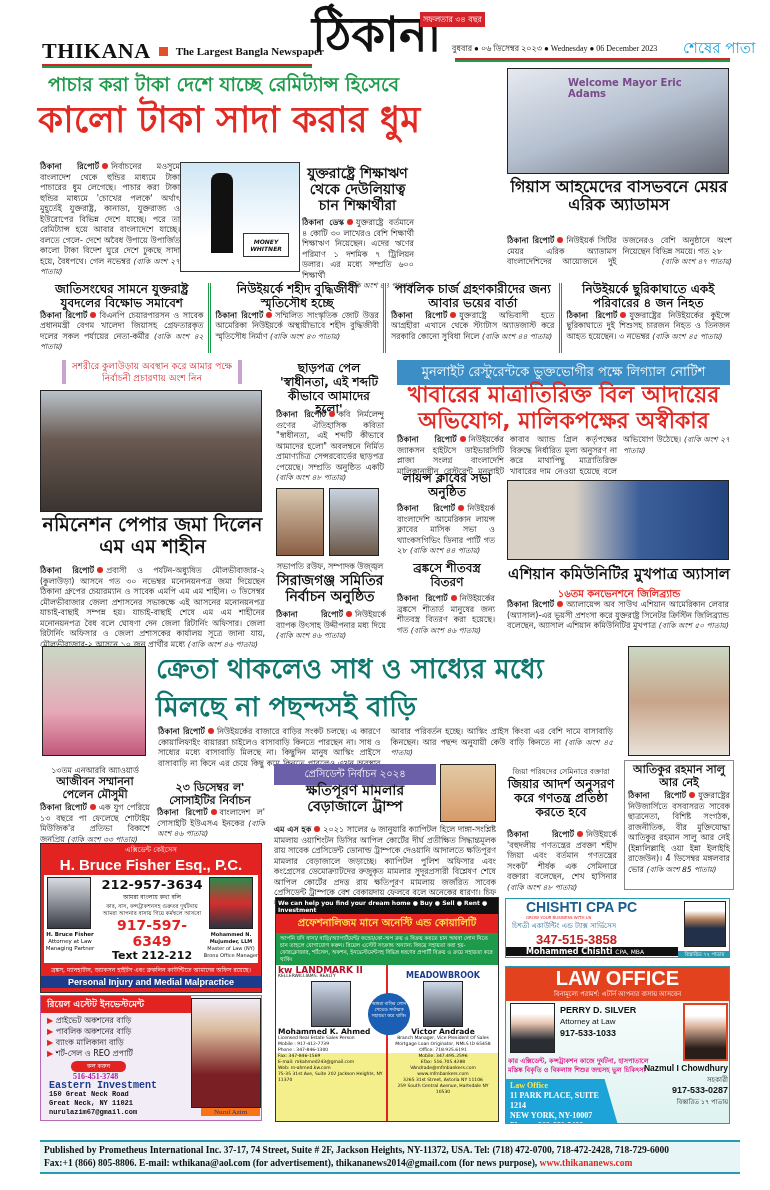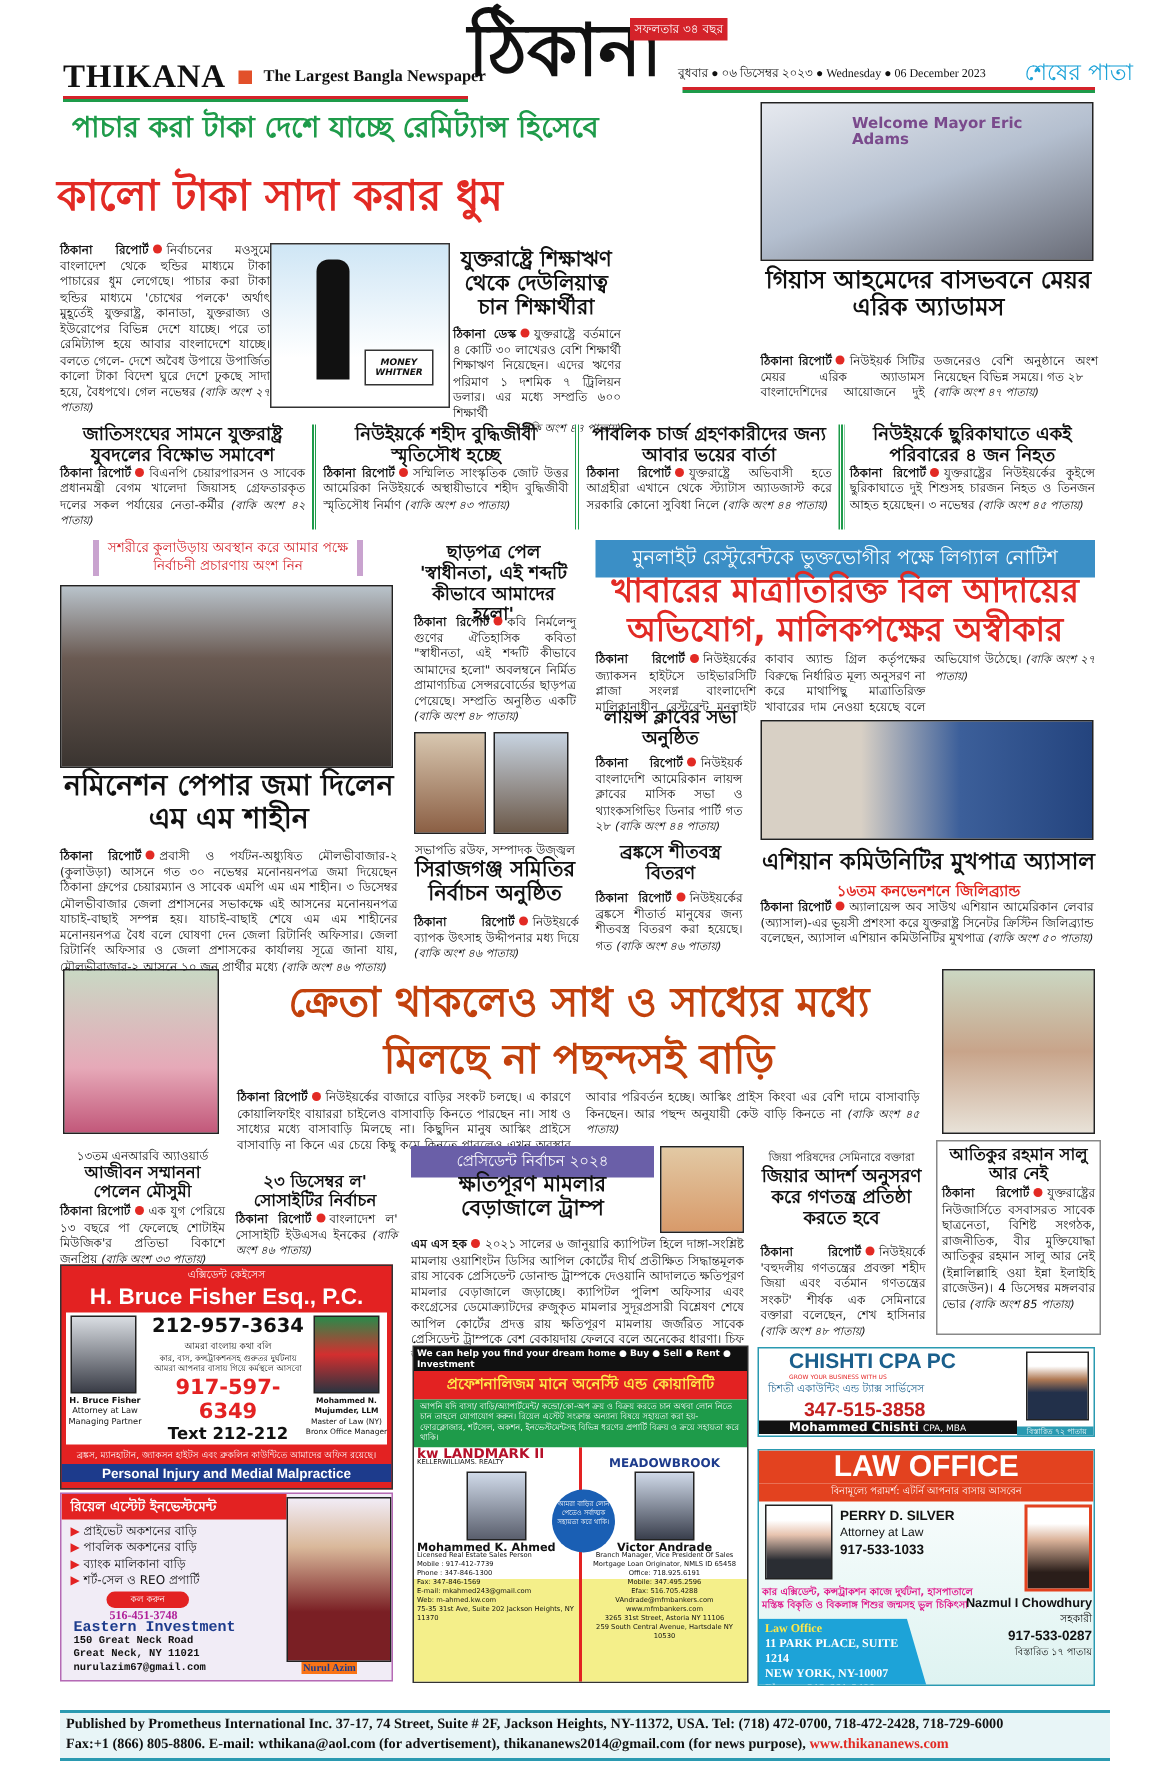--- a/index.html
+++ b/index.html
@@ -44,21 +44,21 @@
 <div class="abs mast-logo">ঠিকানা</div>
 <div class="abs mast-badge">সফলতার ৩৪ বছর</div>
 <div class="abs mast-date">বুধবার ● ০৬ ডিসেম্বর ২০২৩ ● Wednesday ● 06 December 2023</div>
 <div class="abs mast-section">শেষের পাতা</div>
 <div class="abs" style="left:455px;top:58px;width:275px">
     <div class="rule-red"></div>
     <div class="rule-green"></div>
   </div>
 
 <div class="abs kicker" style="left:48px;top:70px;width:440px;font-size:19px">পাচার করা টাকা দেশে যাচ্ছে রেমিট্যান্স হিসেবে</div>
-<div class="abs bighead" style="left:38px;top:108px;width:450px;font-size:28px;line-height:46px">কালো টাকা সাদা করার ধুম</div>
+<div class="abs bighead" style="left:38px;top:97px;width:450px;font-size:36px;line-height:46px">কালো টাকা সাদা করার ধুম</div>
 <div class="abs body" style="left:40px;top:162px;width:140px">
   <span class="src">ঠিকানা রিপোর্ট</span><span class="dot"></span><span>নির্বাচনের মওসুমে বাংলাদেশ থেকে হুন্ডির মাধ্যমে টাকা পাচারের ধুম লেগেছে। পাচার করা টাকা হুন্ডির মাধ্যমে 'চোখের পলকে' অর্থাৎ মুহূর্তেই যুক্তরাষ্ট্র, কানাডা, যুক্তরাজ্য ও ইউরোপের বিভিন্ন দেশে যাচ্ছে। পরে তা রেমিট্যান্স হয়ে আবার বাংলাদেশে যাচ্ছে। বলতে গেলে- দেশে অবৈধ উপায়ে উপার্জিত কালো টাকা বিদেশ ঘুরে দেশে ঢুকছে সাদা হয়ে, বৈধপথে। গেল নভেম্বর</span>
   <span class="cont">(বাকি অংশ ২৭ পাতায়)</span>
 </div>
 <div class="abs" style="left:180px;top:162px;width:120px;height:110px;border:1px solid #333;background:linear-gradient(#cfe6f5,#fff 70%)">
   <div class="abs" style="left:30px;top:10px;width:22px;height:80px;background:#111;border-radius:8px 8px 0 0"></div>
   <div class="abs" style="left:62px;top:70px;width:46px;height:24px;border:1px solid #333;background:#fff;font-size:6px;text-align:center;font-weight:bold;font-style:italic;padding-top:4px">MONEY WHITNER</div>
 </div>
 
 <div class="abs h2" style="left:300px;top:165px;width:115px;font-size:14px">যুক্তরাষ্ট্রে শিক্ষাঋণ থেকে দেউলিয়াত্ব চান শিক্ষার্থীরা</div>
@@ -66,21 +66,21 @@
   <span class="src">ঠিকানা ডেস্ক</span><span class="dot"></span><span>যুক্তরাষ্ট্রে বর্তমানে ৪ কোটি ৩০ লাখেরও বেশি শিক্ষার্থী শিক্ষাঋণ নিয়েছেন। এদের ঋণের পরিমাণ ১ দশমিক ৭ ট্রিলিয়ন ডলার। এর মধ্যে সম্প্রতি ৬০০ শিক্ষার্থী</span>
   <div class="cont" style="text-align:right">(বাকি অংশ ৪৪ পাতায়)</div>
 </div>
 
 <div class="abs photo" style="left:507px;top:68px;width:222px;height:106px;background:linear-gradient(160deg,#e6e9ef,#b4bfcf 50%,#6a6d78)">
   <div style="font-size:10px;color:#7a4a8c;padding:8px 12px 0 60px;font-weight:bold">Welcome Mayor Eric Adams</div>
 </div>
 <div class="abs h2" style="left:505px;top:178px;width:228px;font-size:16px">গিয়াস আহমেদের বাসভবনে মেয়র এরিক অ্যাডামস</div>
 <div class="abs body" style="left:507px;top:236px;width:225px;column-count:2;column-gap:6px">
   <span class="src">ঠিকানা রিপোর্ট</span><span class="dot"></span><span>নিউইয়র্ক সিটির মেয়র এরিক অ্যাডামস বাংলাদেশিদের আয়োজনে দুই ডজনেরও বেশি অনুষ্ঠানে অংশ নিয়েছেন বিভিন্ন সময়ে। গত ২৮</span>
-  <div class="cont" style="text-align:left">(বাকি অংশ ৪৭ পাতায়)</div>
+  <div class="cont" style="text-align:right">(বাকি অংশ ৪৭ পাতায়)</div>
 </div>
 
 <div class="abs" style="left:40px;top:283px;width:690px;display:flex;gap:4px">
   <div style="flex:1">
     <div class="h2" style="font-size:12px">জাতিসংঘের সামনে যুক্তরাষ্ট্র যুবদলের বিক্ষোভ সমাবেশ</div>
     <div class="body"><span class="src">ঠিকানা রিপোর্ট</span><span class="dot"></span><span>বিএনপি চেয়ারপারসন ও সাবেক প্রধানমন্ত্রী বেগম খালেদা জিয়াসহ গ্রেফতারকৃত দলের সকল পর্যায়ের নেতা-কর্মীর</span> <span class="cont">(বাকি অংশ ৪২ পাতায়)</span></div>
   </div>
   <div class="vbar"></div>
   <div style="flex:1">
     <div class="h2" style="font-size:12px">নিউইয়র্কে শহীদ বুদ্ধিজীবী স্মৃতিসৌধ হচ্ছে</div>
@@ -134,21 +134,21 @@
 </div>
 
 <div class="abs photo" style="left:507px;top:480px;width:222px;height:80px;background:linear-gradient(90deg,#d8d0c5 30%,#3c5f9a 60%,#24447e)"></div>
 <div class="abs h2" style="left:505px;top:566px;width:228px;font-size:15px">এশিয়ান কমিউনিটির মুখপাত্র অ্যাসাল</div>
 <div class="abs" style="left:505px;top:586px;width:228px;text-align:center;color:#e22a24;font-size:10px;font-weight:bold">১৬তম কনভেনশনে জিলিব্র্যান্ড</div>
 <div class="abs body" style="left:507px;top:600px;width:222px">
   <span class="src">ঠিকানা রিপোর্ট</span><span class="dot"></span><span>অ্যালায়েন্স অব সাউথ এশিয়ান আমেরিকান লেবার (অ্যাসাল)-এর ভূয়সী প্রশংসা করে যুক্তরাষ্ট্র সিনেটর ক্রিস্টিন জিলিব্র্যান্ড বলেছেন, অ্যাসাল এশিয়ান কমিউনিটির মুখপাত্র</span> <span class="cont">(বাকি অংশ ৫০ পাতায়)</span>
 </div>
 
 <div class="abs photo" style="left:42px;top:646px;width:104px;height:110px;background:linear-gradient(#c9d8c4,#e6a9b8 60%,#c2587a)"></div>
-<div class="abs" style="left:156px;top:650px;width:460px;color:#c2410c;font-size:27px;font-weight:bold;text-align:center;line-height:38px">ক্রেতা থাকলেও সাধ ও সাধ্যের মধ্যে মিলছে না পছন্দসই বাড়ি</div>
+<div class="abs" style="left:156px;top:650px;width:460px;color:#0f766e;font-size:27px;font-weight:bold;text-align:left;line-height:38px">ক্রেতা থাকলেও সাধ ও সাধ্যের মধ্যে মিলছে না পছন্দসই বাড়ি</div>
 <div class="abs body" style="left:158px;top:727px;width:455px;column-count:2;column-gap:10px">
   <span class="src">ঠিকানা রিপোর্ট</span><span class="dot"></span><span>নিউইয়র্কের বাজারে বাড়ির সংকট চলছে। এ কারণে কোয়ালিফাইং বায়াররা চাইলেও বাসাবাড়ি কিনতে পারছেন না। সাধ ও সাধ্যের মধ্যে বাসাবাড়ি মিলছে না। কিছুদিন মানুষ আস্কিং প্রাইসে বাসাবাড়ি না কিনে এর চেয়ে কিছু কমে কিনতে পারলেও এখন অবস্থার আবার পরিবর্তন হচ্ছে। আস্কিং প্রাইস কিংবা এর বেশি দামে বাসাবাড়ি কিনছেন। আর পছন্দ অনুযায়ী কেউ বাড়ি কিনতে না</span> <span class="cont">(বাকি অংশ ৪৫ পাতায়)</span>
 </div>
 <div class="abs photo" style="left:628px;top:646px;width:102px;height:110px;background:linear-gradient(#cbd7c2,#c8a48a 50%,#e8e2d8)"></div>
 
 <div class="abs" style="left:40px;top:764px;width:110px;font-size:8px;text-align:center">১৩তম এনআরবি অ্যাওয়ার্ড</div>
 <div class="abs h2" style="left:40px;top:776px;width:110px;font-size:11px">আজীবন সম্মাননা পেলেন মৌসুমী</div>
 <div class="abs body" style="left:40px;top:803px;width:110px">
   <span class="src">ঠিকানা রিপোর্ট</span><span class="dot"></span><span>এক যুগ পেরিয়ে ১৩ বছরে পা ফেলেছে শোটাইম মিউজিক'র প্রতিভা বিকাশে জনপ্রিয়</span> <span class="cont">(বাকি অংশ ৩৩ পাতায়)</span>
 </div>
@@ -205,21 +205,21 @@
   </div>
   <div style="margin-left:30px;width:55px;background:#e32222;color:#fff;font-size:6px;text-align:center;border-radius:6px">কল করুন</div>
   <div style="margin-left:32px;color:#b0219a;font-weight:bold;font-size:8px;font-family:'Liberation Serif',serif">516-451-3748</div>
   <div style="padding-left:8px;font-family:Liberation Mono, monospace;font-weight:bold;line-height:9px">
     <div style="color:#1d3b8c;font-size:10px">Eastern Investment</div>
     <div style="font-size:7px">150 Great Neck Road</div>
     <div style="font-size:7px">Great Neck, NY 11021</div>
     <div style="font-size:7px">nurulazim67@gmail.com</div>
   </div>
   <div class="abs photo" style="left:150px;top:2px;width:70px;height:110px;background:linear-gradient(#f1ecf6,#d9b89a 30%,#7a1f24 70%)"></div>
-  <div class="abs" style="left:160px;top:112px;font-size:7px;color:#1d3b8c;font-weight:bold;font-family:'Liberation Serif',serif;background:#f97316;padding:0 1px">Nurul Azim</div>
+  <div class="abs" style="left:160px;top:112px;font-size:7px;color:#1d3b8c;font-weight:normal;font-family:'Liberation Serif',serif;background:#f97316;padding:0 13px">Nurul Azim</div>
 </div>
 
 <div class="abs ad" style="left:275px;top:897px;width:224px;height:225px;background:#fff">
   <div style="background:#111;color:#fff;font-size:6px;font-weight:bold;padding:1px 2px">We can help you find your dream home ● Buy ● Sell ● Rent ● Investment</div>
   <div style="background:#e32222;color:#ffe94a;font-size:10px;font-weight:bold;text-align:center;padding:1px 0">প্রফেশনালিজম মানে অনেস্টি এন্ড কোয়ালিটি</div>
   <div style="background:#1e9b4a;color:#fff;font-size:5.5px;line-height:7px;padding:2px 4px">আপনি যদি বাসা/ বাড়ি/অ্যাপার্টমেন্ট/ কন্ডো/কো-অপ ক্রয় ও বিক্রয় করতে চান অথবা লোন নিতে চান তাহলে যোগাযোগ করুন। রিয়েল এস্টেট সংক্রান্ত অন্যান্য বিষয়ে সহায়তা করা হয়- ফোরক্লোজার, শর্টসেল, অকশন, ইনভেস্টমেন্টসহ বিভিন্ন ধরণের প্রপার্টি বিক্রয় ও ক্রয়ে সহায়তা করে থাকি।</div>
   <div style="display:flex;height:160px">
     <div style="flex:1;border-right:2px solid #e32222;text-align:left;background:linear-gradient(#fff 55%,#f4ef8a 55%);font-size:4.5px;line-height:6px;padding:2px">
       <div style="font-size:9px;font-weight:bold;color:#b5112a">kw LANDMARK II</div>
       <div>KELLERWILLIAMS. REALTY</div>

